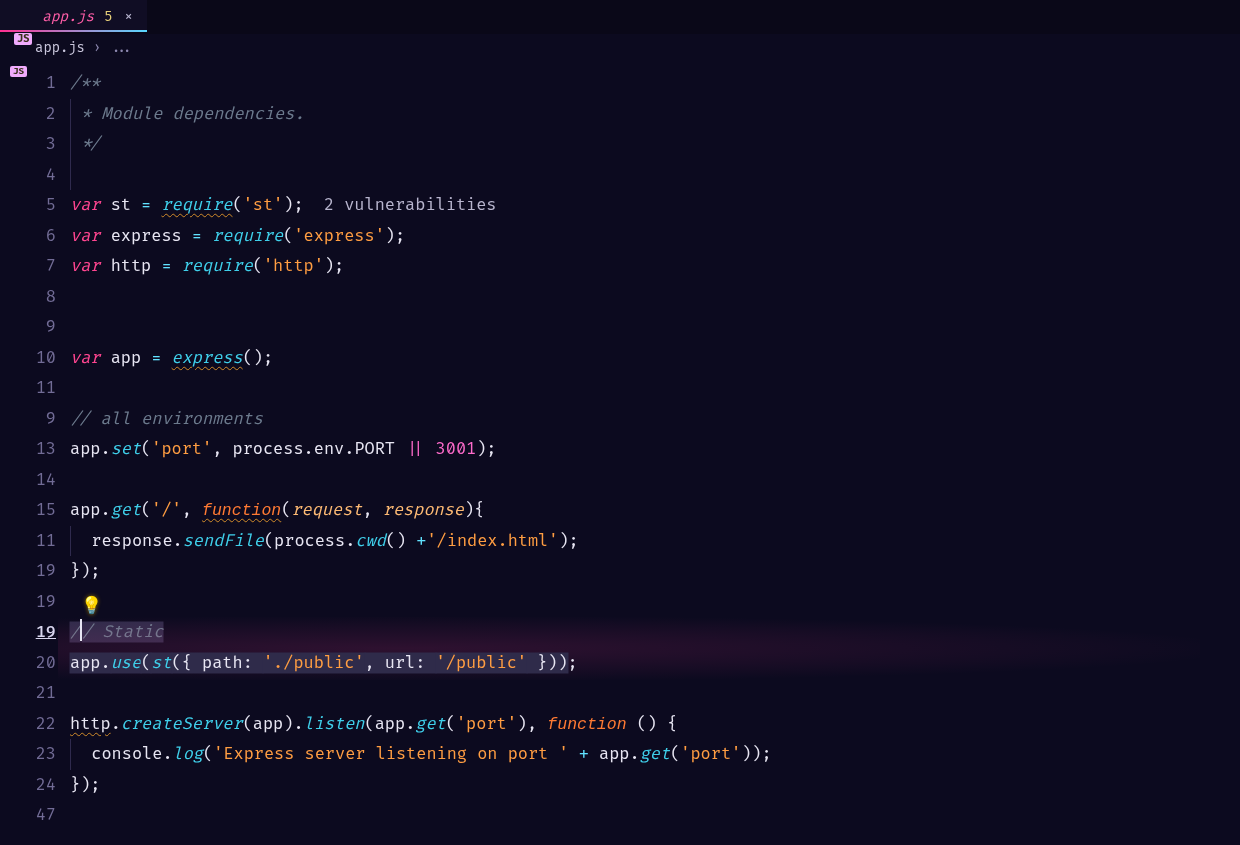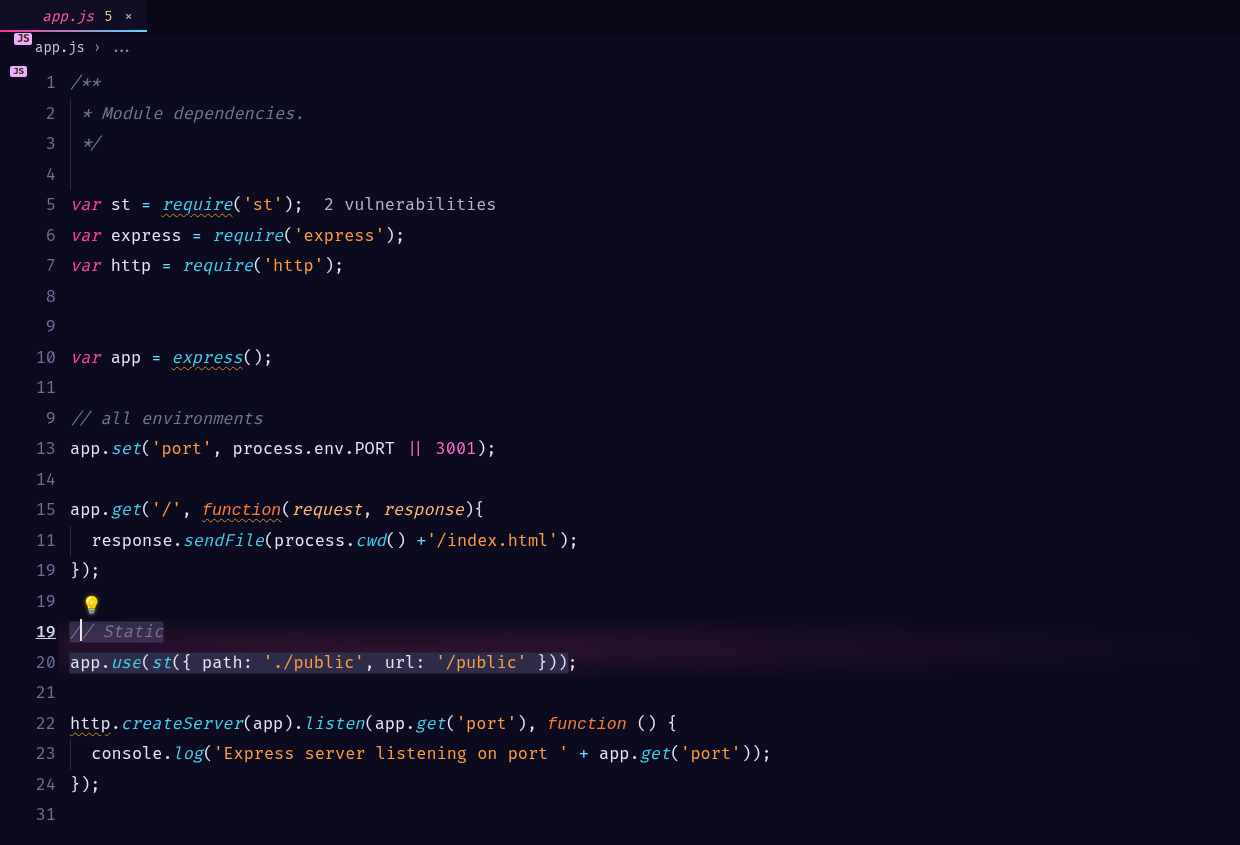--- a/index.html
+++ b/index.html
@@ -95,16 +95,16 @@
       <div class="ln">15</div>
       <div class="ln">11</div>
       <div class="ln">19</div>
       <div class="ln">19</div>
       <div class="ln active">19</div>
       <div class="ln">20</div>
       <div class="ln">21</div>
       <div class="ln">22</div>
       <div class="ln">23</div>
       <div class="ln">24</div>
-      <div class="ln">31</div>
+      <div class="ln">47</div>
     </div>
   <div class="code" id="code"><div class="row"><span class="c-comment">/**</span></div><div class="row"><span class="guide">&nbsp;</span><span class="c-comment">* Module dependencies.</span></div><div class="row"><span class="guide">&nbsp;</span><span class="c-comment">*/</span></div><div class="row"><span class="guide">&nbsp;</span></div><div class="row"><span class="c-kw">var</span> <span class="c-ident">st</span> <span class="c-op">=</span> <span class="c-func wavy">require</span><span class="c-ident">(</span><span class="c-str">'st'</span><span class="c-ident">);</span>  <span class="c-annot">2 vulnerabilities</span></div><div class="row"><span class="c-kw">var</span> <span class="c-ident">express</span> <span class="c-op">=</span> <span class="c-func ">require</span><span class="c-ident">(</span><span class="c-str">'express'</span><span class="c-ident">);</span></div><div class="row"><span class="c-kw">var</span> <span class="c-ident">http</span> <span class="c-op">=</span> <span class="c-func ">require</span><span class="c-ident">(</span><span class="c-str">'http'</span><span class="c-ident">);</span></div><div class="row"></div><div class="row"></div><div class="row"><span class="c-kw">var</span> <span class="c-ident">app</span> <span class="c-op">=</span> <span class="c-func wavy">express</span><span class="c-ident">();</span></div><div class="row"></div><div class="row"><span class="c-comment">// all environments</span></div><div class="row"><span class="c-ident">app.</span><span class="c-func">set</span><span class="c-ident">(</span><span class="c-str">'port'</span><span class="c-ident">, process.env.</span><span class="c-ident">PORT</span> <span class="c-logic">||</span> <span class="c-num">3001</span><span class="c-ident">);</span></div><div class="row"></div><div class="row"><span class="c-ident">app.</span><span class="c-func">get</span><span class="c-ident">(</span><span class="c-str">'/'</span><span class="c-ident">, </span><span class="c-kw2 wavy">function</span><span class="c-ident">(</span><span class="c-param">request</span><span class="c-ident">, </span><span class="c-param">response</span><span class="c-ident">){</span></div><div class="row"><span class="guide">&nbsp;</span> <span class="c-ident">response.</span><span class="c-func">sendFile</span><span class="c-ident">(process.</span><span class="c-func">cwd</span><span class="c-ident">() </span><span class="c-op">+</span><span class="c-str">'/index.html'</span><span class="c-ident">);</span></div><div class="row"><span class="c-ident">});</span></div><div class="row"><span class="bulb">💡</span></div><div class="row"><div class="hl-band"></div><span class="c-comment sel">/</span><span class="cursor-caret"></span><span class="c-comment sel">/ Static</span></div><div class="row"><span class="c-ident sel">app.</span><span class="c-func sel">use</span><span class="c-ident sel">(</span><span class="c-func sel">st</span><span class="c-ident sel">({ path: </span><span class="c-str sel">'./public'</span><span class="c-ident sel">, url: </span><span class="c-str sel">'/public'</span><span class="c-ident sel"> }))</span><span class="c-ident">;</span></div><div class="row"></div><div class="row"><span class="c-ident wavy">http</span><span class="c-ident">.</span><span class="c-func">createServer</span><span class="c-ident">(app).</span><span class="c-func">listen</span><span class="c-ident">(app.</span><span class="c-func">get</span><span class="c-ident">(</span><span class="c-str">'port'</span><span class="c-ident">), </span><span class="c-kw2">function</span><span class="c-ident"> () {</span></div><div class="row"><span class="guide">&nbsp;</span> <span class="c-ident">console.</span><span class="c-func">log</span><span class="c-ident">(</span><span class="c-str">'Express server listening on port '</span> <span class="c-op">+</span> <span class="c-ident">app.</span><span class="c-func">get</span><span class="c-ident">(</span><span class="c-str">'port'</span><span class="c-ident">));</span></div><div class="row"><span class="c-ident">});</span></div><div class="row"></div></div>
 </div>
 
 </body></html>

